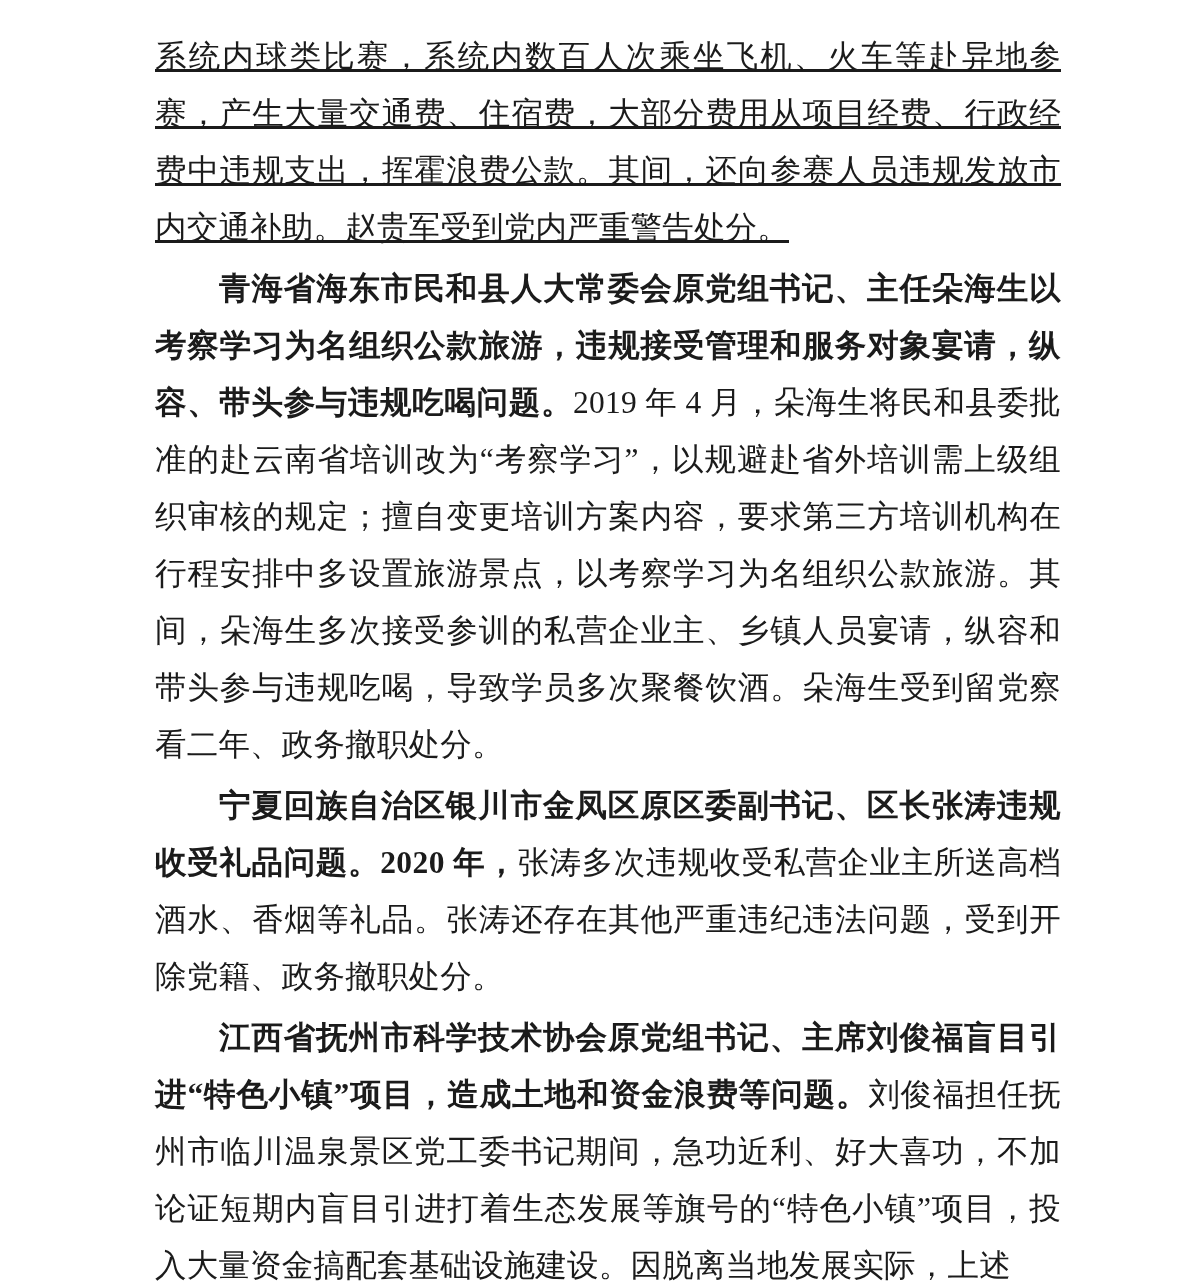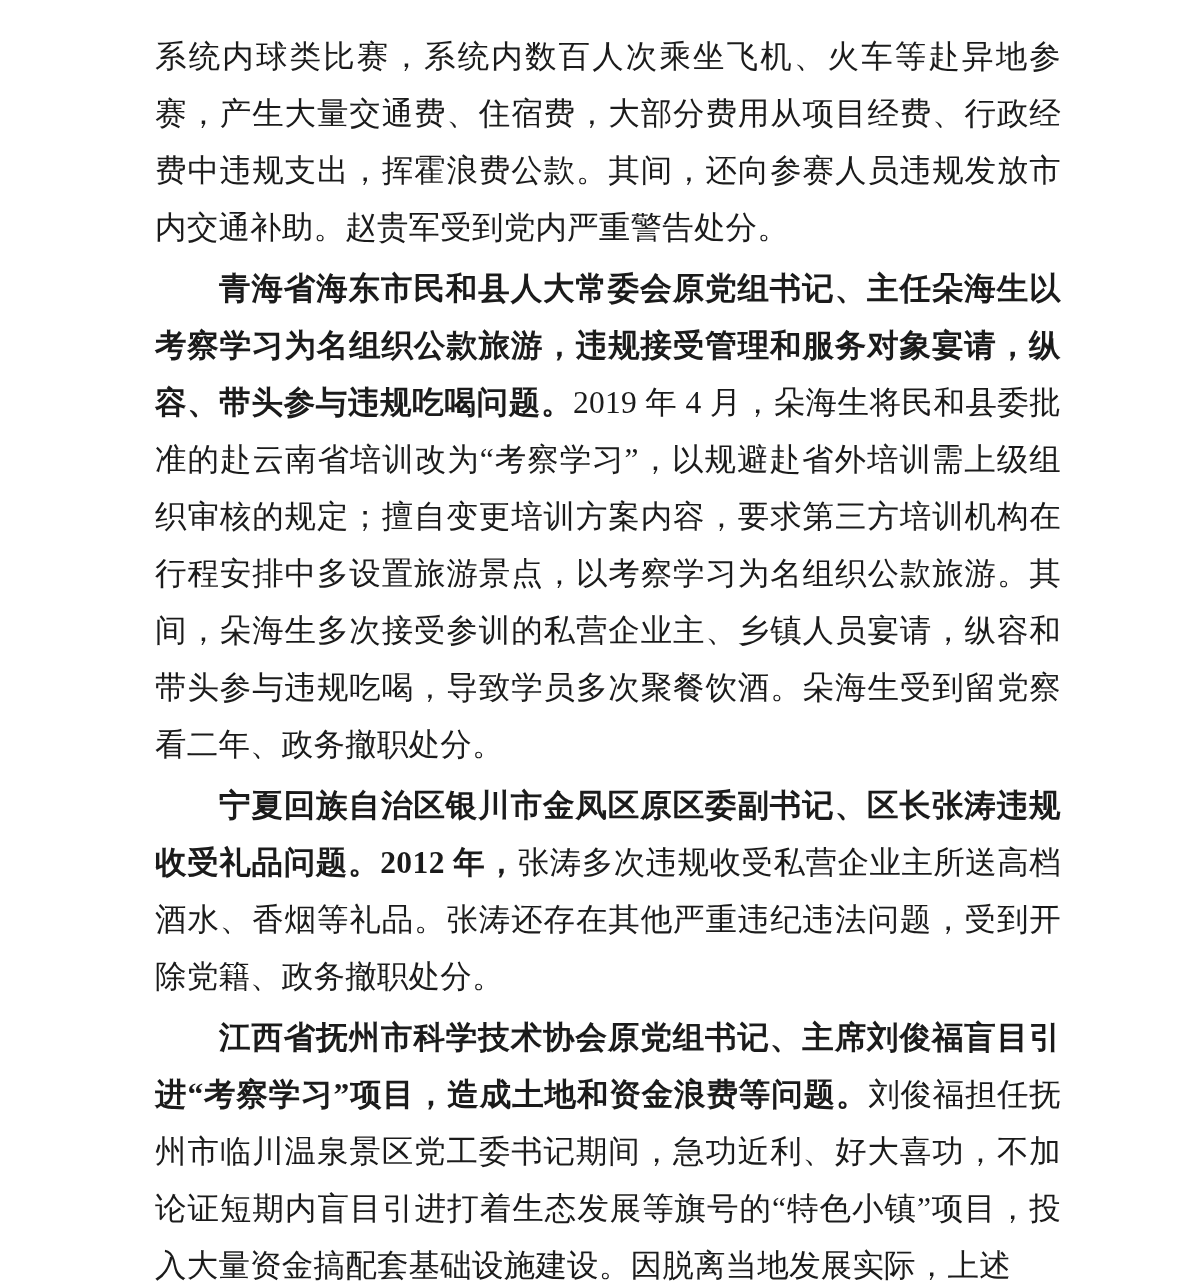--- a/index.html
+++ b/index.html
@@ -25,20 +25,21 @@
     margin: 0 0 4px 0;
     font-size: 31.5px;
     line-height: 57px;
     color: #1b1b1b;
     text-align: justify;
     text-justify: inter-character;
     letter-spacing: 0.2px;
   }
   .para.first {
     text-indent: 0;
+    text-decoration: underline;
   }
   .para.indent {
     text-indent: 64px;
   }
   .lead {
     font-weight: bold;
     letter-spacing: 0.4px;
   }
 </style>
 </head>
@@ -49,21 +50,21 @@
 
     <p class="para first">
       <span>系统内球类比赛，系统内数百人次乘坐飞机、火车等赴异地参赛，产生大量交通费、住宿费，大部分费用从项目经费、行政经费中违规支出，挥霍浪费公款。其间，还向参赛人员违规发放市内交通补助。赵贵军受到党内严重警告处分。</span>
     </p>
 
     <p class="para indent">
       <span class="lead">青海省海东市民和县人大常委会原党组书记、主任朵海生以考察学习为名组织公款旅游，违规接受管理和服务对象宴请，纵容、带头参与违规吃喝问题。</span><span>2019 年 4 月，朵海生将民和县委批准的赴云南省培训改为“考察学习”，以规避赴省外培训需上级组织审核的规定；擅自变更培训方案内容，要求第三方培训机构在行程安排中多设置旅游景点，以考察学习为名组织公款旅游。其间，朵海生多次接受参训的私营企业主、乡镇人员宴请，纵容和带头参与违规吃喝，导致学员多次聚餐饮酒。朵海生受到留党察看二年、政务撤职处分。</span>
     </p>
 
     <p class="para indent">
-      <span class="lead">宁夏回族自治区银川市金凤区原区委副书记、区长张涛违规收受礼品问题。2012 年，</span><span>张涛多次违规收受私营企业主所送高档酒水、香烟等礼品。张涛还存在其他严重违纪违法问题，受到开除党籍、政务撤职处分。</span>
+      <span class="lead">宁夏回族自治区银川市金凤区原区委副书记、区长张涛违规收受礼品问题。2020 年，</span><span>张涛多次违规收受私营企业主所送高档酒水、香烟等礼品。张涛还存在其他严重违纪违法问题，受到开除党籍、政务撤职处分。</span>
     </p>
 
     <p class="para indent">
-      <span class="lead">江西省抚州市科学技术协会原党组书记、主席刘俊福盲目引进“考察学习”项目，造成土地和资金浪费等问题。</span><span>刘俊福担任抚州市临川温泉景区党工委书记期间，急功近利、好大喜功，不加论证短期内盲目引进打着生态发展等旗号的“特色小镇”项目，投入大量资金搞配套基础设施建设。因脱离当地发展实际，上述</span>
+      <span class="lead">江西省抚州市科学技术协会原党组书记、主席刘俊福盲目引进“特色小镇”项目，造成土地和资金浪费等问题。</span><span>刘俊福担任抚州市临川温泉景区党工委书记期间，急功近利、好大喜功，不加论证短期内盲目引进打着生态发展等旗号的“特色小镇”项目，投入大量资金搞配套基础设施建设。因脱离当地发展实际，上述</span>
     </p>
 
   </div>
 </div>
 
 </body></html>

